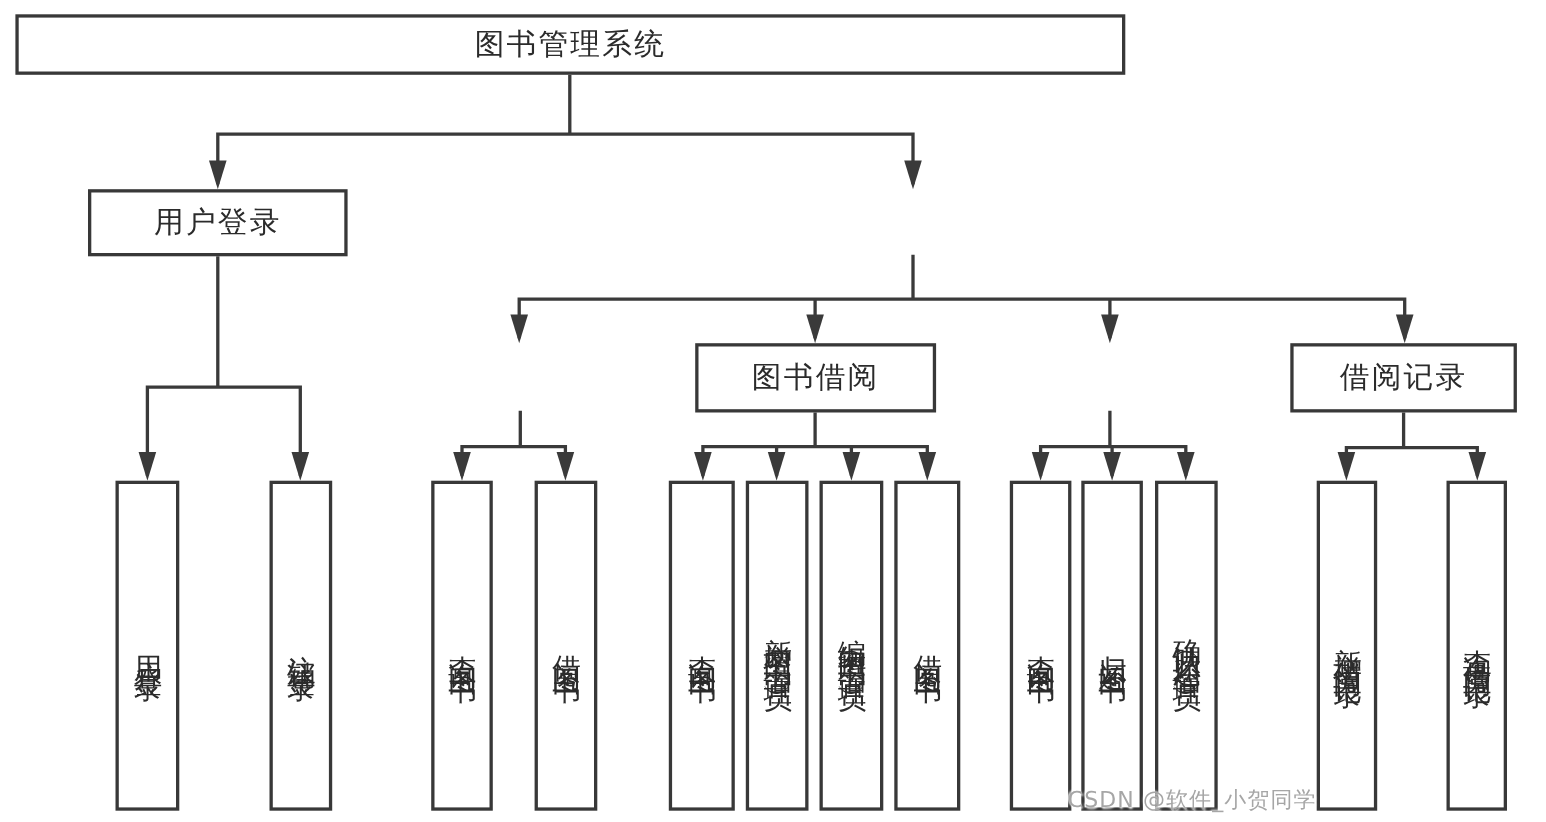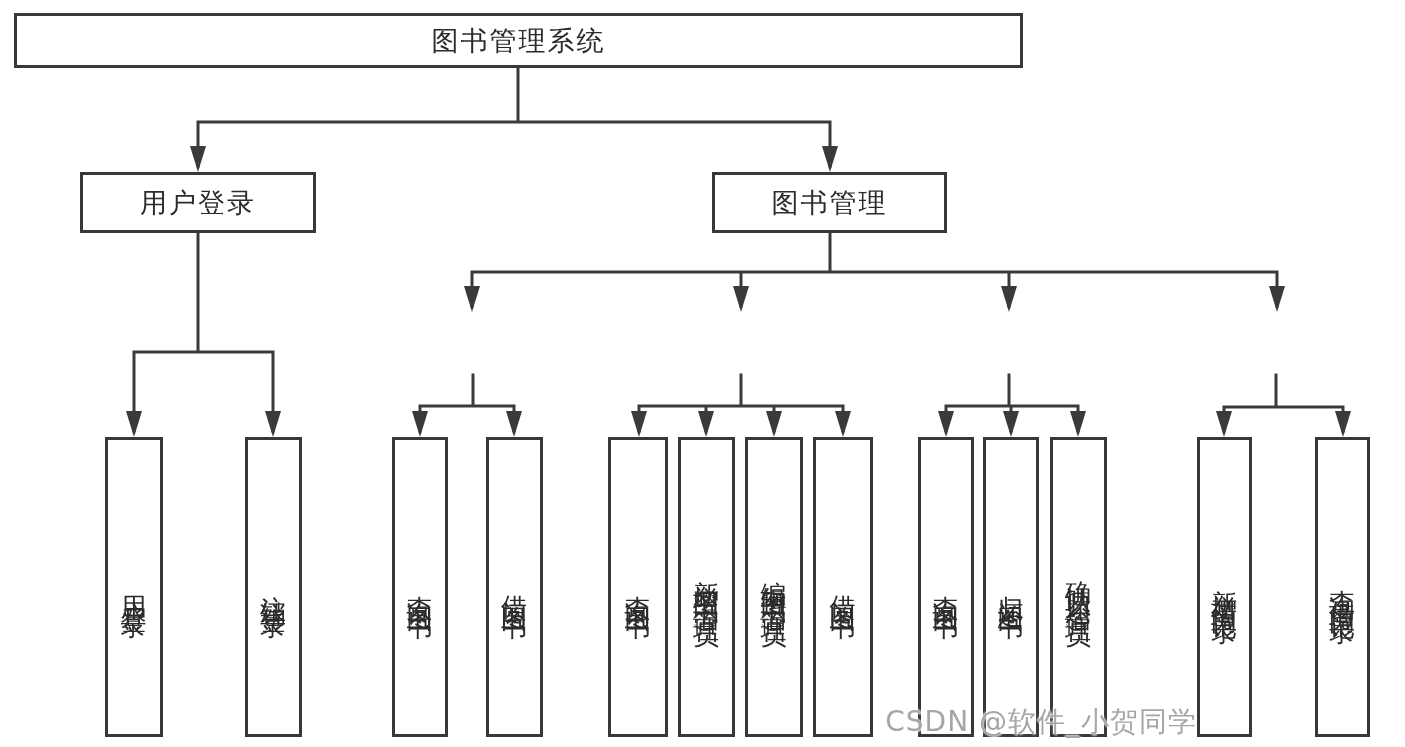--- a/index.html
+++ b/index.html
@@ -48,21 +48,21 @@
     font-size: 26px;
     letter-spacing: 6px;
     white-space: nowrap;
   }
   .watermark {
     position: absolute;
     right: 8px;
     bottom: 6px;
     z-index: 3;
     color: #a6a6a6;
-    font-size: 28px;
+    font-size: 20px;
     letter-spacing: 1px;
     text-shadow: 1px 1px 2px rgba(255,255,255,0.95), -1px -1px 2px rgba(255,255,255,0.95);
     white-space: nowrap;
   }
 </style>
 </head>
 <body>
 
 <div class="stage">
 
@@ -106,24 +106,27 @@
       </g>
   </svg>
 
   <div class="node" style="left:14px;top:13px;width:1009px;height:55px">
     <span class="lbl">图书管理系统</span>
   </div>
 
   <div class="node" style="left:80px;top:172px;width:236px;height:61px">
     <span class="lbl">用户登录</span>
   </div>
-  <div class="node" style="left:712px;top:172px;width:235px;height:61px">
-    <span class="lbl">图书管理</span>
+
+  <div class="node" style="left:632px;top:312px;width:219px;height:63px">
+    <span class="lbl">图书借阅</span>
   </div>
-
+  <div class="node" style="left:1173px;top:312px;width:206px;height:63px">
+    <span class="lbl">借阅记录</span>
+  </div>
 
   <div class="node" style="left:105px;top:437px;width:58px;height:300px">
     <span class="lbl v">用户登录</span>
   </div>
   <div class="node" style="left:245px;top:437px;width:57px;height:300px">
     <span class="lbl v">注销登录</span>
   </div>
 
   <div class="node" style="left:392px;top:437px;width:56px;height:300px">
     <span class="lbl v">查询图书</span>

